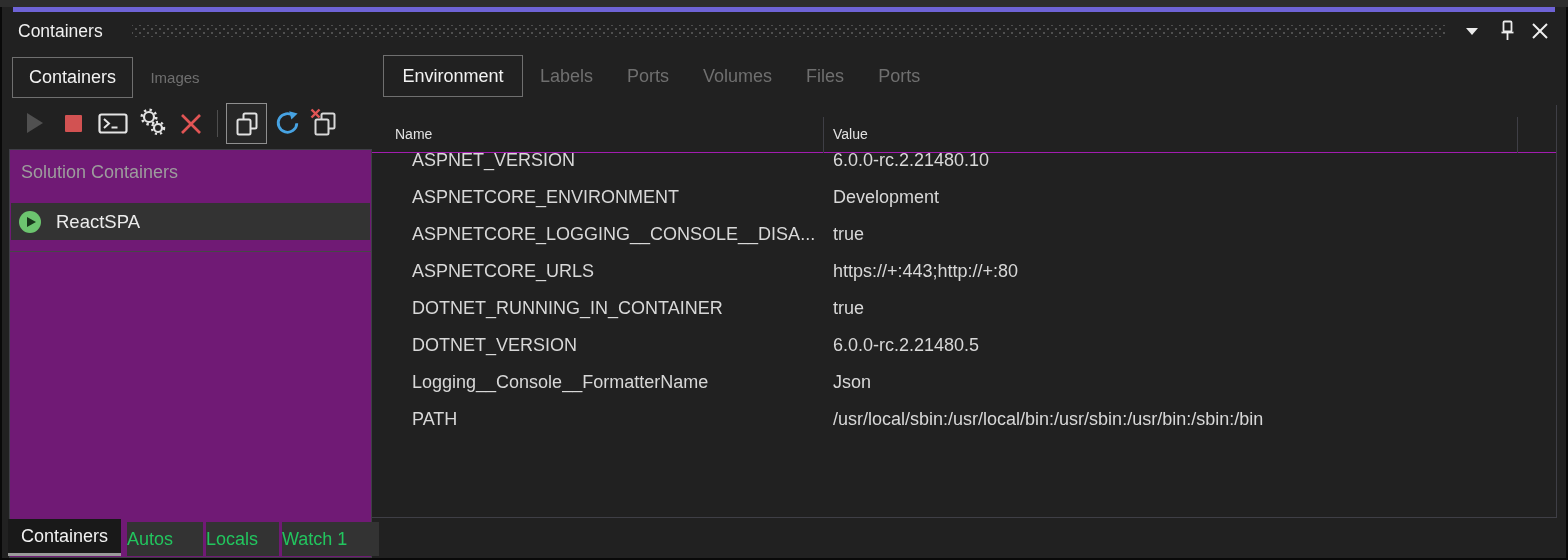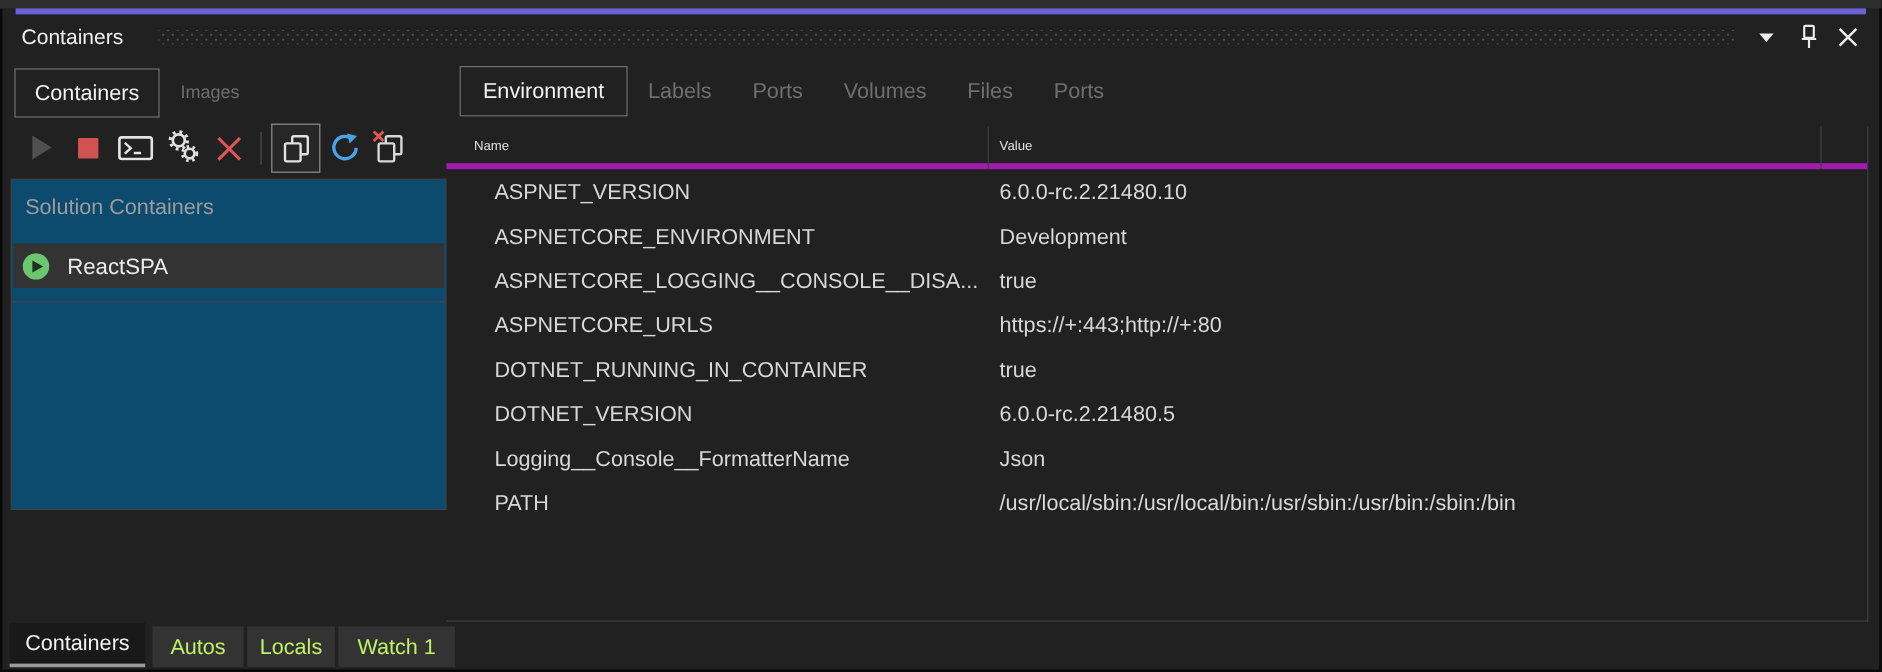--- a/index.html
+++ b/index.html
@@ -34,58 +34,58 @@
 
   
   .play-tri { width:0; height:0; border-left:16px solid #505050;
               border-top:10px solid transparent; border-bottom:10px solid transparent; }
   .stop-sq { width:17px; height:17px; background:#d25252; border-radius:1px; }
   .vsep { width:1px; height:27px; background:#4e4e4e; }
   .tool-btn-box { border:1px solid #8f8f8f; background:#272727; display:flex;
                   align-items:center; justify-content:center; }
 
   
-  .left-panel { left:9px; top:149px; width:363px; height:276px;
-                border:1px solid #3f3f46; background:#0c4a6e; }
+  .left-panel { left:9px; top:149px; width:363px; height:409px;
+                border:1px solid #3f3f46; background:#701a75; }
   .tree-header { position:absolute; left:11px; top:12px; color:#9d9d9d; font-size:18px; }
   .tree-row { position:absolute; left:1px; right:1px; top:53px; height:37px;
               background:#333333; display:flex; align-items:center; cursor:pointer; }
   .run-badge { width:22px; height:22px; border-radius:50%; background:#6cc56f;
                margin-left:8px; display:flex; align-items:center; justify-content:center; }
   .run-tri { width:0; height:0; border-left:9px solid #17351a; margin-left:3px;
              border-top:5.5px solid transparent; border-bottom:5.5px solid transparent; }
   .tree-label { color:#ececec; font-size:18.5px; margin-left:15px; }
   .tree-sep { position:absolute; left:0; right:0; top:101px; height:1px; background:#474747; }
 
   
   .rtabs { left:523px; top:55px; height:42px; display:flex; align-items:center; }
   .rtab { padding:0 17px; color:#6f6f6f; font-size:18px; height:42px;
           display:flex; align-items:center; cursor:pointer; }
 
   
   .table { left:372px; top:105px; width:1185px; height:413px;
            border-right:1px solid #3f3f46; border-bottom:1px solid #3f3f46; }
-  .thead { position:absolute; left:0; top:0; right:0; height:36px;
-           border-bottom:5px solid #a21caf; color:#e2e2e2; font-size:11px; }
+  .thead { position:absolute; left:0; top:12px; right:0; height:36px;
+           border-bottom:1px solid #a21caf; color:#e2e2e2; font-size:14px; }
   .th-name { position:absolute; left:23px; top:0; line-height:34px; }
   .th-value { position:absolute; left:461px; top:0; line-height:34px; }
   .col-line-1 { position:absolute; left:451px; top:0; width:1px; height:36px; background:#3f3f46; }
   .col-line-2 { position:absolute; left:1145px; top:0; width:1px; height:36px; background:#3f3f46; }
   .trow { position:absolute; left:0; right:0; height:37px; line-height:37px;
           color:#d8d8d8; font-size:18px; cursor:default; }
   .td-name { position:absolute; left:40px; white-space:nowrap; }
   .td-value { position:absolute; left:461px; white-space:nowrap; }
 
   
   .btab-active { position:absolute; left:8px; top:519px; width:113px; height:37px;
                  background:#191919; color:#f2f2f2; font-size:18px;
                  border-bottom:3px solid #9a9a9a; display:flex; align-items:center;
                  justify-content:center; cursor:pointer; }
-  .btab { position:absolute; top:522px; height:34px; background:#333333; color:#bef264;
-          font-size:18px; display:flex; align-items:center; justify-content:center;
+  .btab { position:absolute; top:522px; height:34px; background:#333333; color:#22c55e;
+          font-size:18px; display:flex; align-items:center; justify-content:flex-start;
           cursor:pointer; }
 </style>
 </head>
 <body>
 
 <div class="window">
 
   <div class="abs top-strip"></div>
   <div class="abs accent-bar"></div>
 

